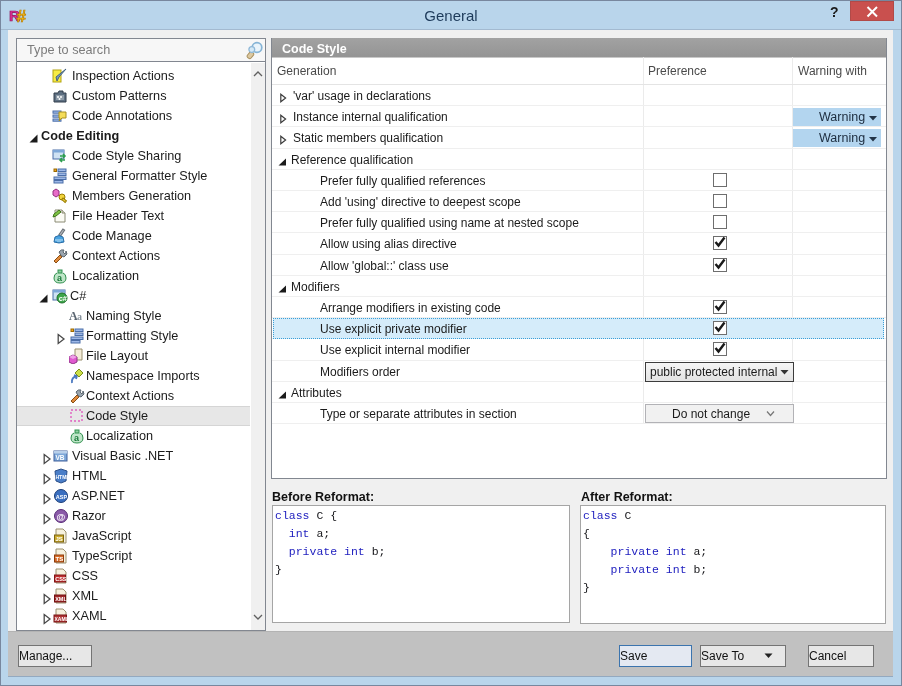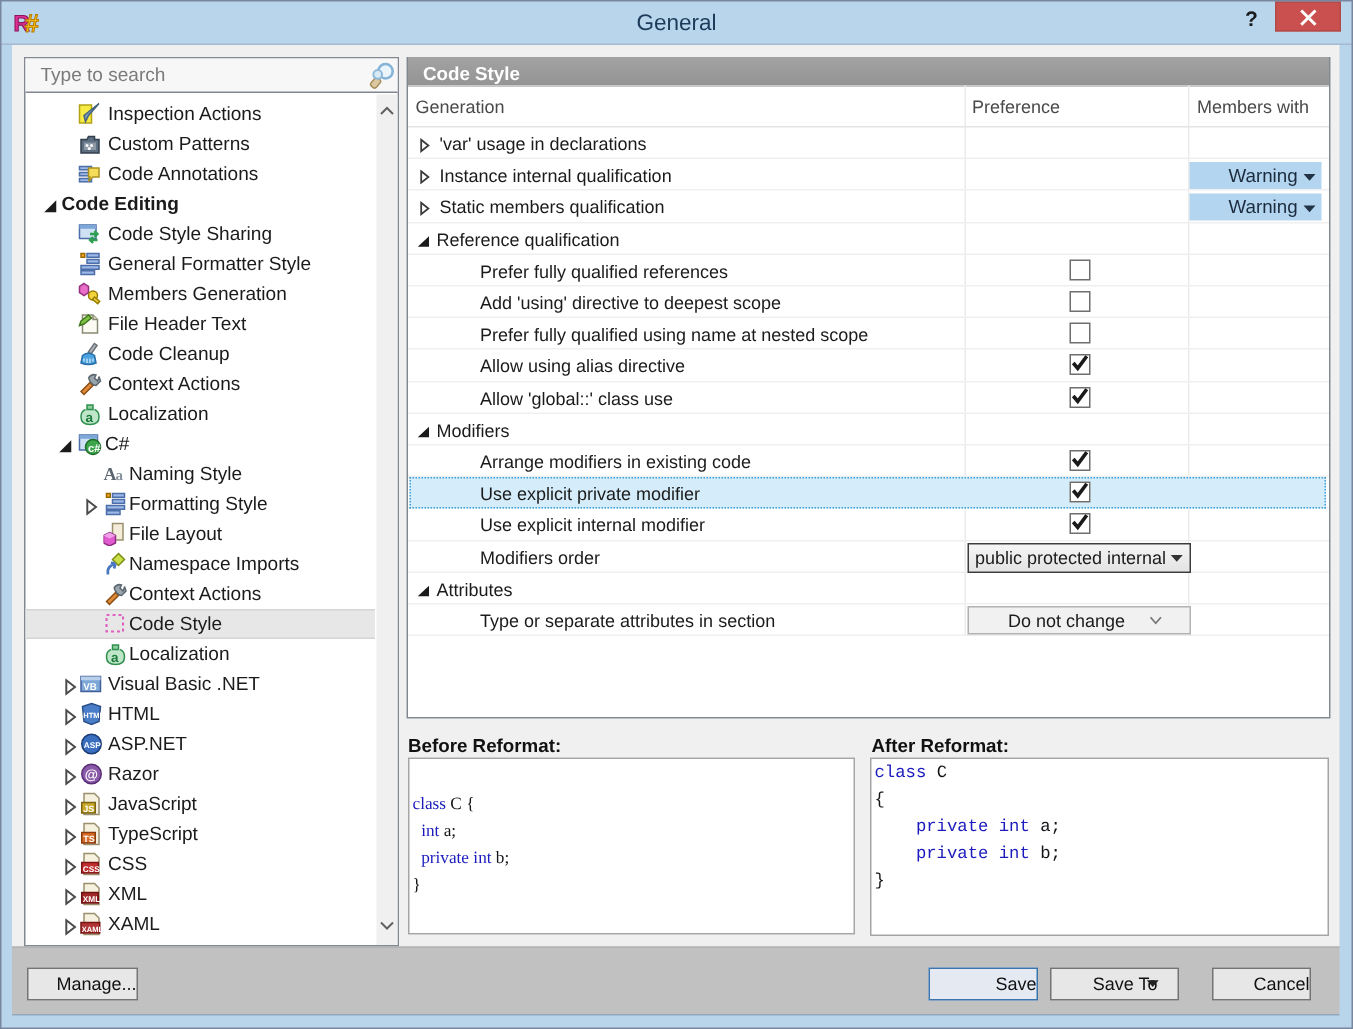--- a/index.html
+++ b/index.html
@@ -3,21 +3,21 @@
 *{margin:0;padding:0;box-sizing:border-box}
 html,body{width:902px;height:686px;overflow:hidden}
 body{font-family:"Liberation Sans",sans-serif;background:#b9d5eb;position:relative}
 .abs{position:absolute}
 .frame{left:0;top:0;width:902px;height:686px;border:1px solid #78879e;z-index:50;pointer-events:none}
 .client{left:8px;top:30px;width:885px;height:601px;background:#f0f0f0}
 .btnbar{left:8px;top:631px;width:885px;height:45px;background:#c1c1c1;border-top:1px solid #b3b3b3}
 .botline{left:8px;top:676px;width:885px;height:1px;background:#93a9c0}
 .t13{font-size:12.7px;color:#1b1b1b}
 .t12{font-size:12px;color:#1b1b1b}
-.btn{position:absolute;height:22px;background:#e7e7e7;border:1px solid #747474;font-size:12px;color:#111;text-align:right;line-height:20px}
+.btn{position:absolute;height:22px;background:#e7e7e7;border:1px solid #747474;font-size:12px;color:#111;text-align:left;line-height:20px}
 </style></head><body>
 
 <div class="abs client"></div>
 <div class="abs btnbar"></div>
 <div class="abs botline"></div>
 <div class="abs" style="left:0;top:0;width:902px;height:30px;background:#b9d5eb;border-bottom:1px solid #a3bad0"></div>
 <svg class="abs" style="left:9px;top:4px" width="26" height="22" viewBox="0 0 26 22">
 <text x="0" y="16.5" font-family="Liberation Sans" font-weight="bold" font-size="15" fill="#df2f95" stroke="#8c1458" stroke-width="0.7">R</text>
 <text x="7.5" y="17.5" font-family="Liberation Sans" font-weight="bold" font-size="17" fill="#fec51c" stroke="#b97d00" stroke-width="0.7">#</text>
 </svg>
@@ -91,21 +91,21 @@
       <path d="M3 2 h7 l3 3 v9 h-10 z" fill="#fbfbf4" stroke="#8a8a74"></path>
       <path d="M10 2 v3 h3" fill="#d8d8c4" stroke="#8a8a74"></path>
       <path d="M2 6 l5-4 l2 2 l-5 4 l-3 1 z" fill="#7dc242" stroke="#40761b"></path>
     </svg></div>
 <div class="abs t13" style="left:72px;top:209px">File Header Text</div>
 <div class="abs" style="left:52px;top:228px"><svg width="16" height="16" viewBox="0 0 16 16">
       <rect x="9" y="1" width="2.2" height="7" fill="#b0b6bc" stroke="#6a7076" transform="rotate(35 10 4)"></rect>
       <path d="M3 9 q4-3 8 0 l1 5 q-5 2 -10 0 z" fill="#4aa3e0" stroke="#2a6ea8"></path>
       <path d="M4 13 v-2 m2 3 v-3 m2 3 v-3 m2 2 v-2" stroke="#bfe0f5" stroke-width="1"></path>
     </svg></div>
-<div class="abs t13" style="left:72px;top:229px">Code Cleanup</div>
+<div class="abs t13" style="left:72px;top:229px">Code Manage</div>
 <div class="abs" style="left:52px;top:248px"><svg width="16" height="16" viewBox="0 0 16 16">
       <path d="M2 13 l6-6 l2 2 l-6 6 z" fill="#e08a3c" stroke="#8a4e12"></path>
       <path d="M7 4 q2-3 5-2 l-1 2 l2 2 q1-2 1-3 l1 3 l-3 3 q-3 0 -5-5" fill="#9aa5ae" stroke="#5c6770"></path>
     </svg></div>
 <div class="abs t13" style="left:72px;top:249px">Context Actions</div>
 <div class="abs" style="left:52px;top:268px"><svg width="16" height="16" viewBox="0 0 16 16">
       <path d="M5 5 q-3 1 -3 5 q0 5 6 5 q6 0 6-5 q0-4 -3-5" fill="#bfe6c8" stroke="#2f8f4e"></path>
       <rect x="6" y="2" width="4" height="3" fill="#8fd0a0" stroke="#2f8f4e"></rect>
       <text x="5" y="13" font-size="9" font-weight="bold" fill="#1c7a3c" font-family="Liberation Sans">a</text>
     </svg></div>
@@ -239,21 +239,21 @@
       <path d="M3 1 h7 l3 3 v11 h-10 z" fill="#f6f1de" stroke="#9a906e"></path>
       <rect x="1" y="7" width="12.5" height="7" fill="#b03434" stroke="#781414"></rect>
       <text x="1.5" y="13" font-size="5" font-weight="bold" fill="#fff" font-family="Liberation Sans">XAML</text>
     </svg></div>
 <div class="abs t13" style="left:72px;top:609px">XAML</div>
 <div class="abs" style="left:271px;top:38px;width:616px;height:441px;border:1px solid #828790;background:#fff"></div>
 <div class="abs" style="left:272px;top:38px;width:614px;height:20px;background:linear-gradient(#a2a2a2,#949494);border-bottom:1px solid #c8c8c8"></div>
 <div class="abs" style="left:282px;top:42px;font-size:12.5px;font-weight:bold;color:#fff">Code Style</div>
 <div class="abs" style="left:277px;top:64px;font-size:12px;color:#4a4a4a">Generation</div>
 <div class="abs" style="left:648px;top:64px;font-size:12px;color:#4a4a4a">Preference</div>
-<div class="abs" style="left:798px;top:64px;font-size:12px;color:#4a4a4a">Members with</div>
+<div class="abs" style="left:798px;top:64px;font-size:12px;color:#4a4a4a">Warning with</div>
 <div class="abs" style="left:643px;top:57px;width:1px;height:367px;background:#ebebeb"></div>
 <div class="abs" style="left:792px;top:57px;width:1px;height:367px;background:#ebebeb"></div>
 <div class="abs" style="left:272px;top:84px;width:614px;height:1px;background:#e4e4e4"></div>
 <div class="abs" style="left:272px;top:105px;width:614px;height:1px;background:#efefef"></div>
 <div class="abs" style="left:279px;top:89px"><svg width="8" height="10" viewBox="0 0 8 10">
       <path d="M1.8 1.2 L6.6 5 L1.8 8.8 Z" fill="none" stroke="#3c3c3c" stroke-width="1.2"></path>
     </svg></div>
 <div class="abs t12" style="left:293px;top:89px">'var' usage in declarations</div>
 <div class="abs" style="left:272px;top:126px;width:614px;height:1px;background:#efefef"></div>
 <div class="abs" style="left:279px;top:110px"><svg width="8" height="10" viewBox="0 0 8 10">
@@ -340,21 +340,21 @@
 <div class="abs" style="left:272px;top:423px;width:614px;height:1px;background:#efefef"></div>
 <div class="abs t12" style="left:320px;top:407px">Type or separate attributes in section</div>
 <div class="abs" style="left:645px;top:404px;width:149px;height:19px;background:#f1f1f1;border:1px solid #b2b2b6"></div>
 <div class="abs t12" style="left:672px;top:407px">Do not change</div>
 <svg class="abs" style="left:766px;top:410px" width="9" height="7" viewBox="0 0 9 7">
     <path d="M1 1.5 L4.5 5.5 L8 1.5" fill="none" stroke="#777" stroke-width="1.2"></path>
   </svg>
 <div class="abs" style="left:272px;top:490px;font-size:12.5px;font-weight:bold;color:#111">Before Reformat:</div>
 <div class="abs" style="left:581px;top:490px;font-size:12.5px;font-weight:bold;color:#111">After Reformat:</div>
 <div class="abs" style="left:272px;top:505px;width:298px;height:118px;background:#fff;border:1px solid #a5a5a5"></div>
-<div class="abs" style="left:275px;top:527px;font-family:Liberation Serif, serif;font-size:11.5px;line-height:18px;color:#16161a;white-space:pre"><span style="color:#1c1cbe">class</span> C {
+<div class="abs" style="left:275px;top:507px;font-family:Liberation Mono, monospace;font-size:11.5px;line-height:18px;color:#16161a;white-space:pre"><span style="color:#1c1cbe">class</span> C {
   <span style="color:#1c1cbe">int</span> a;
   <span style="color:#1c1cbe">private</span> <span style="color:#1c1cbe">int</span> b;
 }</div>
 <div class="abs" style="left:580px;top:505px;width:306px;height:119px;background:#fff;border:1px solid #a5a5a5"></div>
 <div class="abs" style="left:583px;top:507px;font-family:'Liberation Mono',monospace;font-size:11.5px;line-height:18px;color:#16161a;white-space:pre"><span style="color:#1c1cbe">class</span> C
 {
     <span style="color:#1c1cbe">private</span> <span style="color:#1c1cbe">int</span> a;
     <span style="color:#1c1cbe">private</span> <span style="color:#1c1cbe">int</span> b;
 }</div>
 <div class="btn" style="left:18px;top:645px;width:74px">Manage...</div>

